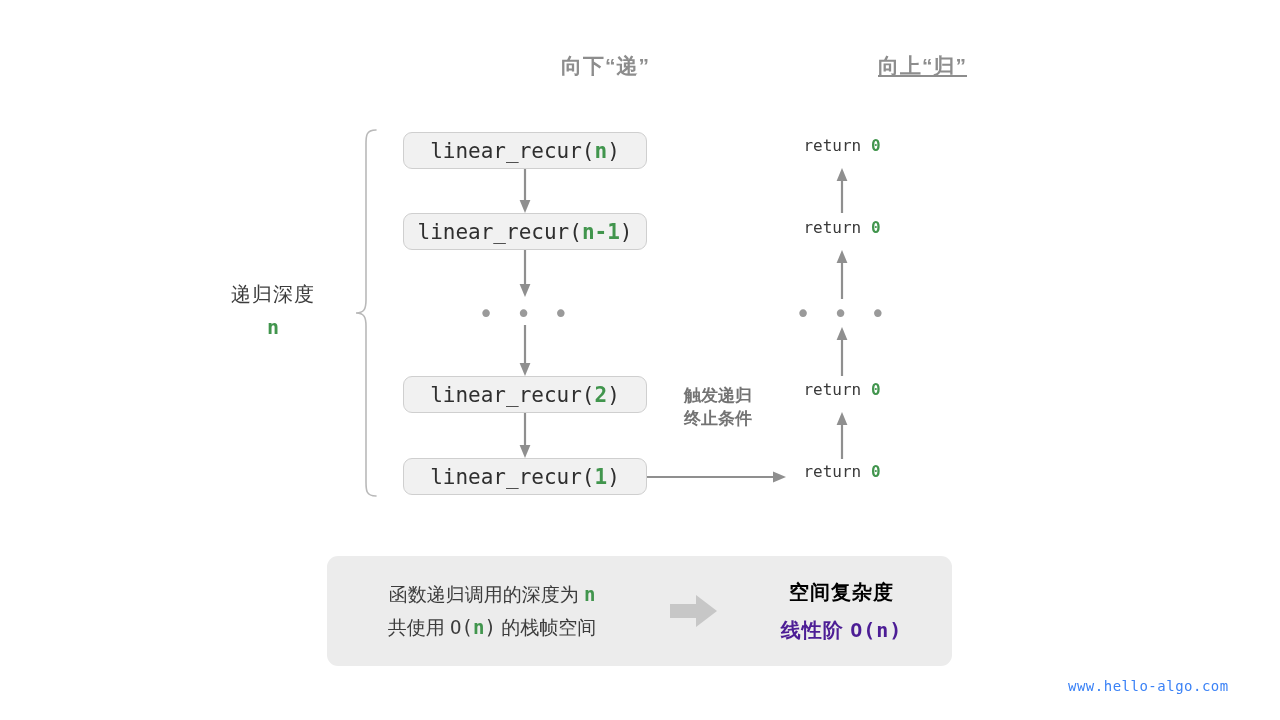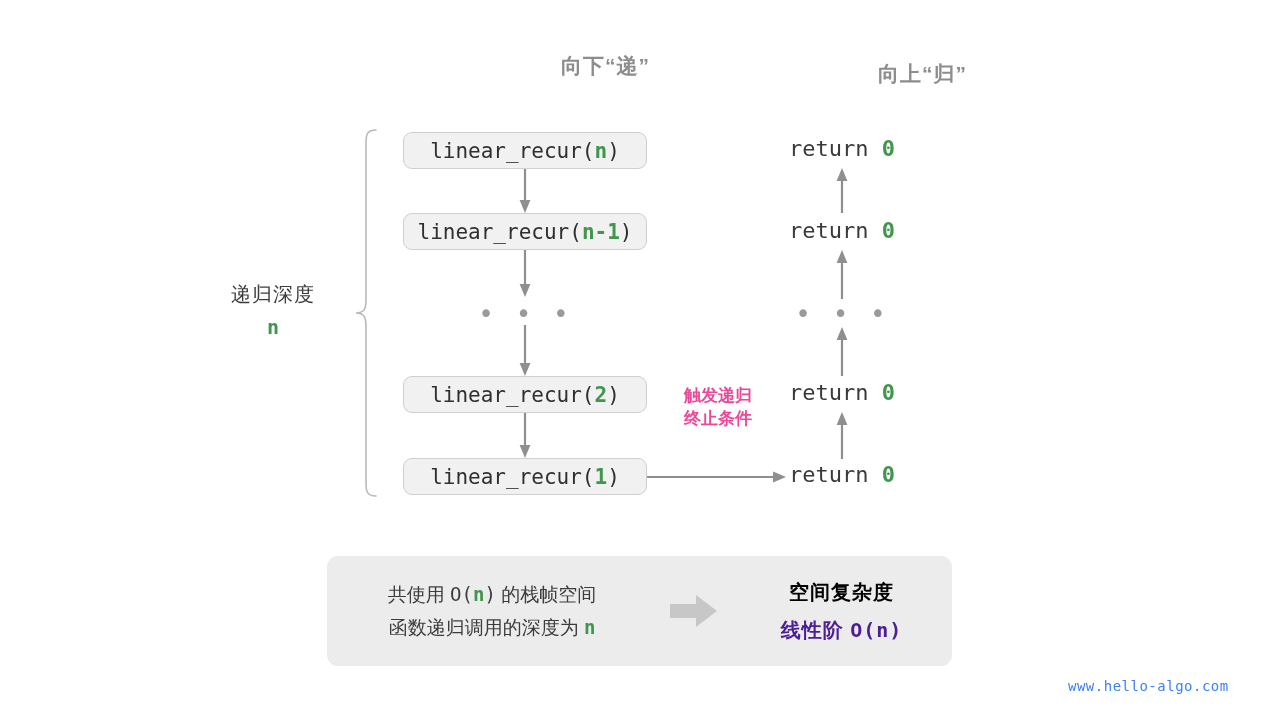--- a/index.html
+++ b/index.html
@@ -44,21 +44,21 @@
     font-size: 21px;
     color: #2f2f2f;
     letter-spacing: 0px;
     white-space: nowrap;
   }
   .call-box .arg { color: #41954d; font-weight: bold; }
 
   
   .ret {
     font-family: "DejaVu Sans Mono", "Liberation Mono", monospace;
-    font-size: 22px;
+    font-size: 16px;
     color: #3a3a3a;
     white-space: nowrap;
     text-align: center;
   }
   .ret .val { color: #41954d; font-weight: bold; }
 
   
   .dots {
     font-family: "DejaVu Sans Mono", "Liberation Mono", monospace;
     font-size: 26px;
@@ -86,21 +86,21 @@
     font-family: "DejaVu Sans Mono", "Liberation Mono", monospace;
     font-size: 20px;
     font-weight: bold;
     color: #41954d;
   }
 
   
   .trigger-note {
     font-size: 17px;
     font-weight: bold;
-    color: #ec4899;
+    color: #737373;
     line-height: 1.35;
     white-space: nowrap;
     text-align: center;
   }
 
   
   .summary {
     box-sizing: border-box;
     width: 625px;
     height: 110px;
@@ -167,21 +167,21 @@
   }
 
   svg { display: block; }
 </style>
 </head>
 <body>
 
 <div class="abs col-header" style="left:400px; top:52px; width:250px;">
   <span>向下“递”</span>
 </div>
-<div class="abs col-header" style="left:717px; top:60px; width:250px;">
+<div class="abs col-header" style="left:717px; top:52px; width:250px;text-decoration:underline;">
   <span>向上“归”</span>
 </div>
 
 <div class="abs" style="left:352px; top:126px; width:28px; height:374px;">
   <svg width="28" height="374" viewBox="0 0 28 374" aria-hidden="true">
     <path d="M24 4 C14 4 14 10 14 18 L14 174 C14 183 12 187 4 187 C12 187 14 191 14 200 L14 356 C14 364 14 370 24 370" fill="none" stroke="#b9b9b9" stroke-width="1.6" stroke-linecap="round"></path>
   </svg>
 </div>
 
 <div class="abs depth-label" style="left:193px; top:281px; width:160px;">
@@ -298,27 +298,27 @@
   <svg width="20" height="48" viewBox="0 0 20 48" aria-hidden="true">
     <line x1="10" y1="48" x2="10" y2="11" stroke="#8f8f8f" stroke-width="2.2"></line>
     <polygon points="10,1 4.6,14 15.4,14" fill="#8f8f8f"></polygon>
   </svg>
 </div>
 
 <div class="abs summary" style="left:327px; top:556px;">
 
   <div class="summary-left">
     <div>
+      <span>函数递归调用的深度为</span>
+      <span class="g">n</span>
+    </div>
+    <div>
       <span>共使用</span>
       <span class="mono">O(</span><span class="g">n</span><span class="mono">)</span>
       <span>的栈帧空间</span>
-    </div>
-    <div>
-      <span>函数递归调用的深度为</span>
-      <span class="g">n</span>
     </div>
   </div>
 
   <div class="summary-arrow">
     <span>
       <svg width="48" height="34" viewBox="0 0 48 34" aria-hidden="true">
         <polygon points="0,10 26,10 26,1 47,17 26,33 26,24 0,24" fill="#c7c7c7"></polygon>
       </svg>
     </span>
   </div>

